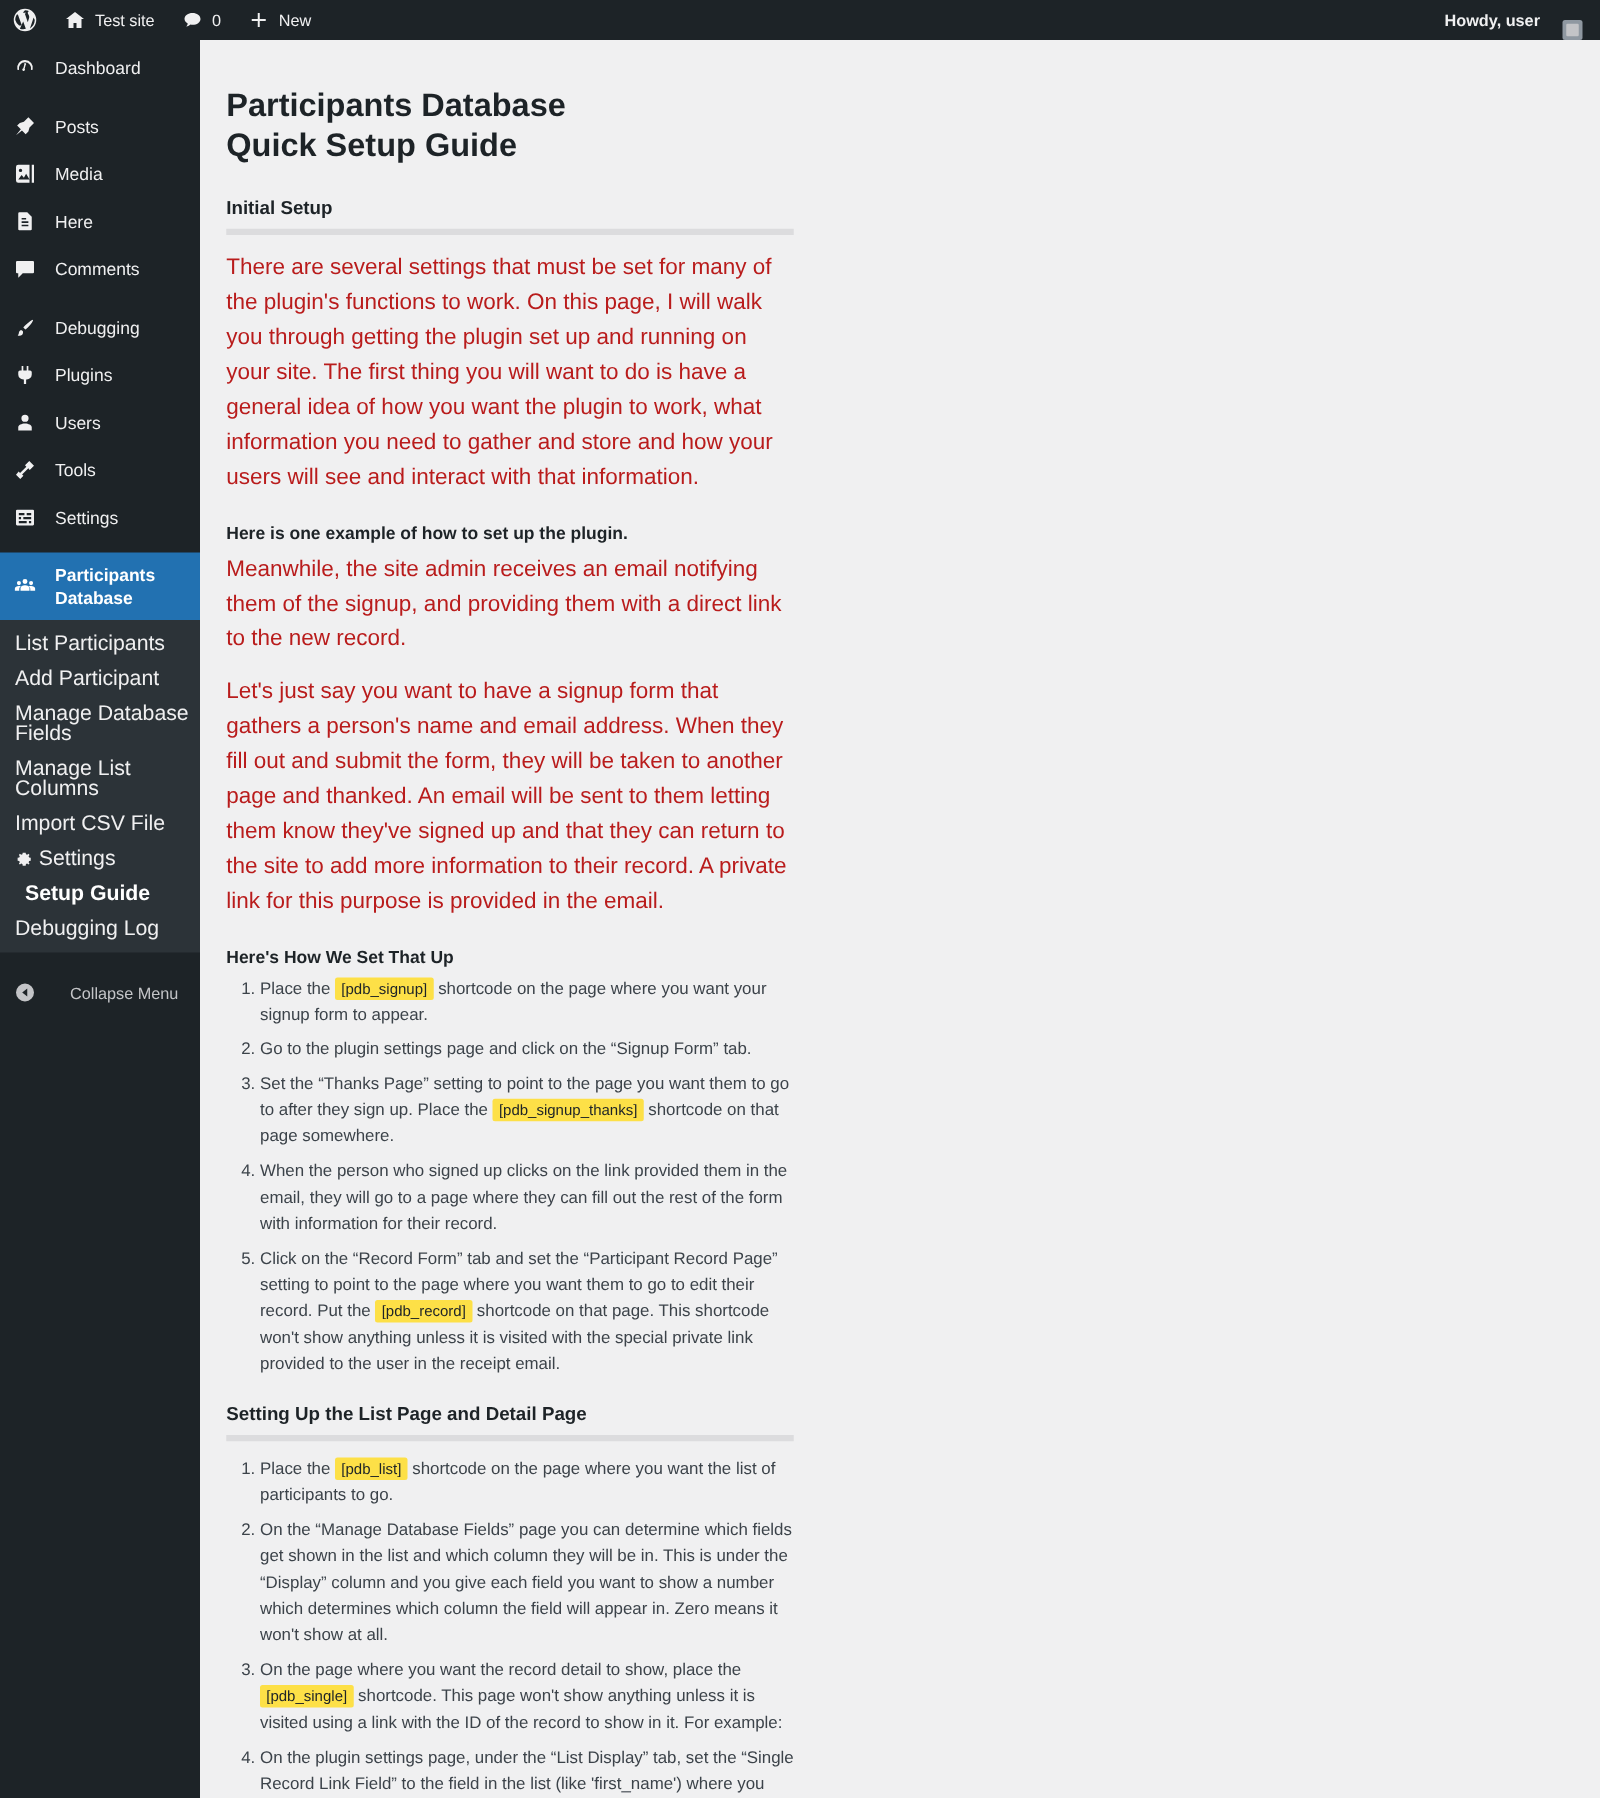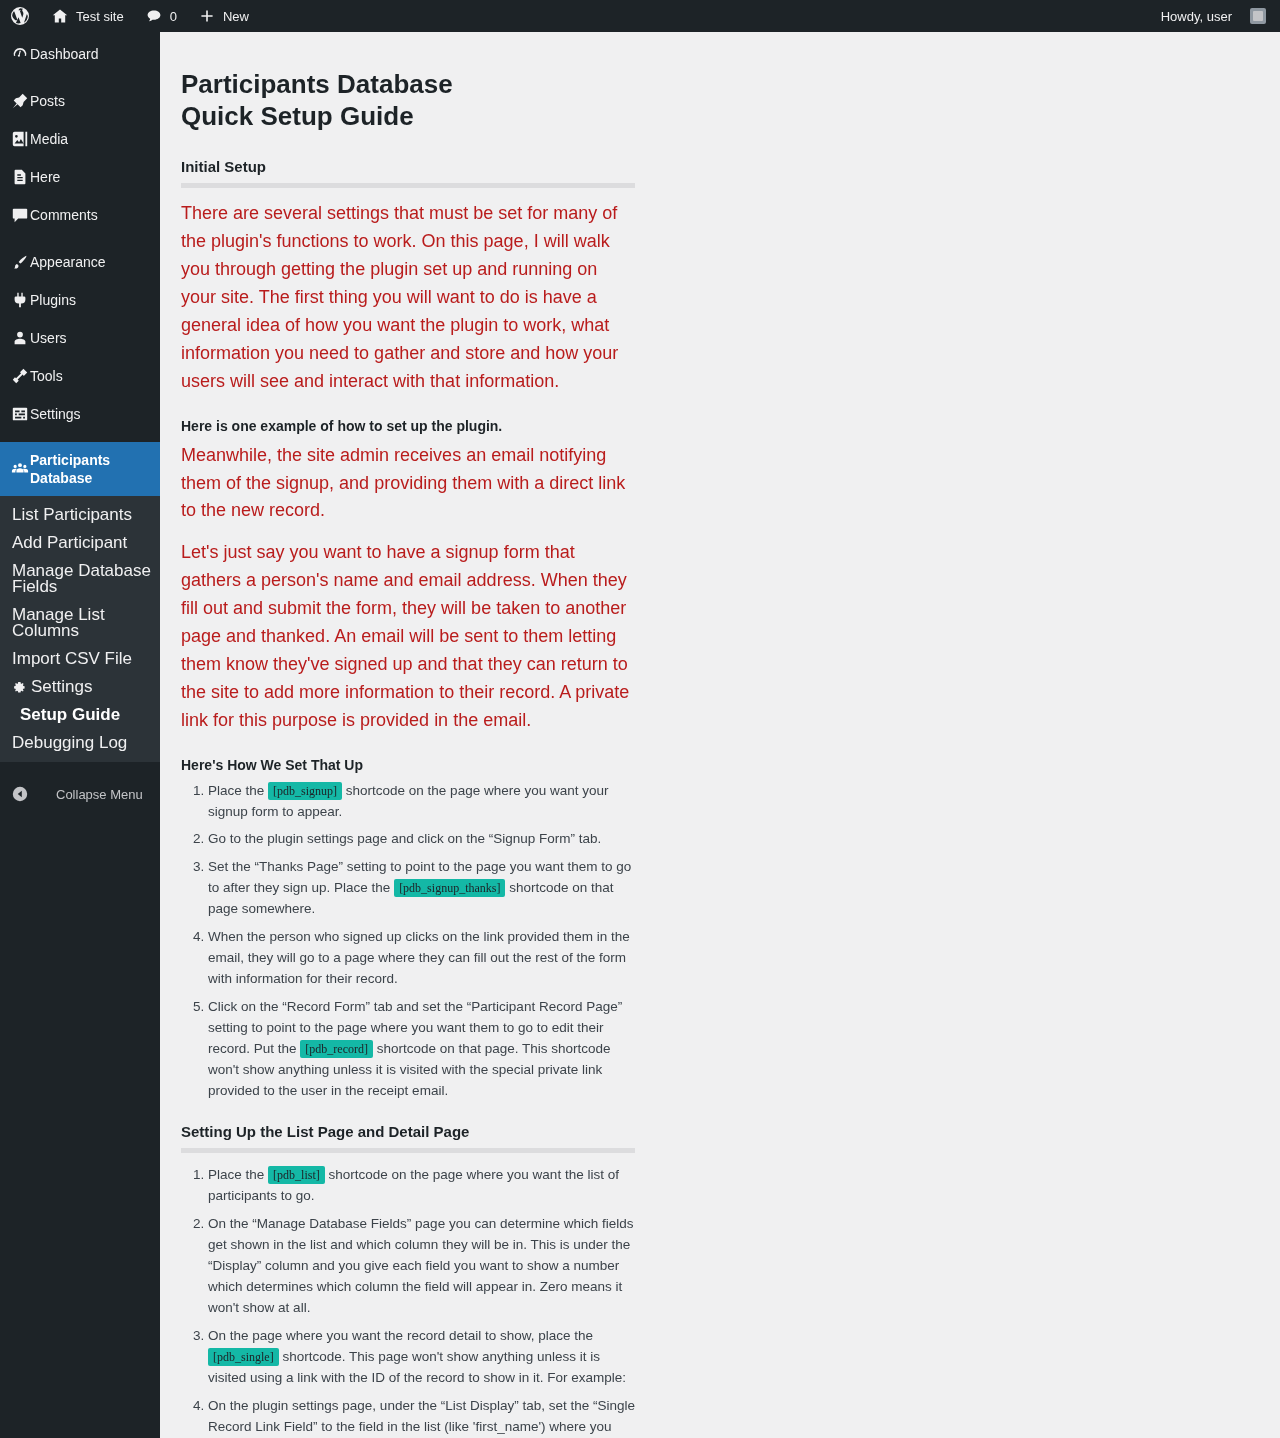--- a/index.html
+++ b/index.html
@@ -15,41 +15,41 @@
   
   .adminbar {
     height: 32px; background: #1d2327; color: #f0f0f1;
     display: flex; align-items: center; font-size: 13px;
     position: relative; z-index: 20;
   }
   .ab-item {
     display: flex; align-items: center; gap: 6px;
     height: 32px; padding: 0 10px; color: #f0f0f1; white-space: nowrap;
   }
-  .ab-right { margin-left: auto; display: flex; align-items: center; }
+  .ab-right { margin-left: auto; display: flex; align-items: flex-end; font-weight: bold; }
   .ab-avatar {
     width: 16px; height: 16px; background: #8f98a1; border-radius: 2px;
     display: inline-block; margin-left: 8px; position: relative;
   }
   .ab-avatar::after {
     content: ""; position: absolute; left: 3px; top: 3px;
     width: 10px; height: 10px; background: #c3c4c7; border-radius: 1px;
   }
   .wp-logo svg { display: block; }
 
   
   .body-wrap { display: flex; align-items: stretch; min-height: 1406px; }
 
   
   .adminmenu {
     width: 160px; min-width: 160px; background: #1d2327; color: #c3c4c7;
     padding-top: 0; position: relative;
   }
   .menu-top {
-    display: flex; align-items: center; gap: 0;
+    display: flex; align-items: center; gap: 14px;
     padding: 9px 0 9px 10px; font-size: 14px; color: #f0f0f1; line-height: 18px;
   }
   .menu-top .mt-label { flex: 1; }
   .menu-sep { height: 9px; }
   .menu-top.current {
     background: #2271b1; color: #fff; font-weight: 600;
   }
   .menu-top.current::after {
     content: ""; position: absolute; right: -8px;
     border-style: solid; border-width: 8px 0 8px 8px;
@@ -84,22 +84,22 @@
   h2.section {
     font-size: 15px; font-weight: 700; color: #1d2327;
     margin: 22px 0 0 0; padding: 0 0 4px 0;
   }
   .rule { height: 5px; background: #dcdcde; margin: 4px 0 12px 0; }
   h3.sub { font-size: 14px; font-weight: 700; color: #1d2327; margin: 22px 0 8px 0; }
   p { margin: 0 0 14px 0; line-height: 1.55; font-size: 18px; color: #b91c1c; }
   ol { margin: 0 0 14px 0; padding-left: 27px; }
   ol li { margin-bottom: 7px; line-height: 1.55; font-size: 13.5px; }
   code, .code {
-    font-family: Liberation Serif, serif; font-size: 12px;
-    background: #14b8a6; padding: 2px 5px; border-radius: 2px; color: #1d2327;
+    font-family: Liberation Sans, sans-serif; font-size: 12px;
+    background: #fde047; padding: 2px 5px; border-radius: 2px; color: #1d2327;
     white-space: nowrap;
   }
   pre.plain {
     font-family: "DejaVu Sans Mono", monospace; font-size: 12.5px;
     margin: 10px 0 12px 0; color: #3c434a; background: none; padding: 0;
   }
 </style>
 </head>
 <body>
 
@@ -193,21 +193,21 @@
       </div>
 
       <div class="menu-sep"></div>
 
       <div class="menu-top">
         <span class="icon">
           <svg width="18" height="18" viewBox="0 0 20 20">
               <path d="M17 3c-1 0-7 4.5-8.5 7l1.8 1.8C12.8 10.3 18 4 17 3zM6.5 12.2c-1.2.5-2 1.6-2 3 0 .7-.3 1.3-1 1.8 1.3.6 3 .4 4-.6.9-.9 1-2.2.5-3.2z"></path>
             </svg>
         </span>
-        <span class="mt-label">Appearance</span>
+        <span class="mt-label">Debugging</span>
       </div>
 
       <div class="menu-top">
         <span class="icon">
           <svg width="18" height="18" viewBox="0 0 20 20">
               <path d="M7 2v4H5.5A1.5 1.5 0 0 0 4 7.5v2A4.5 4.5 0 0 0 8.5 14H9v4h2v-4h.5A4.5 4.5 0 0 0 16 9.5v-2A1.5 1.5 0 0 0 14.5 6H13V2h-1.5v4h-3V2z"></path>
             </svg>
         </span>
         <span class="mt-label">Plugins</span>
       </div>

